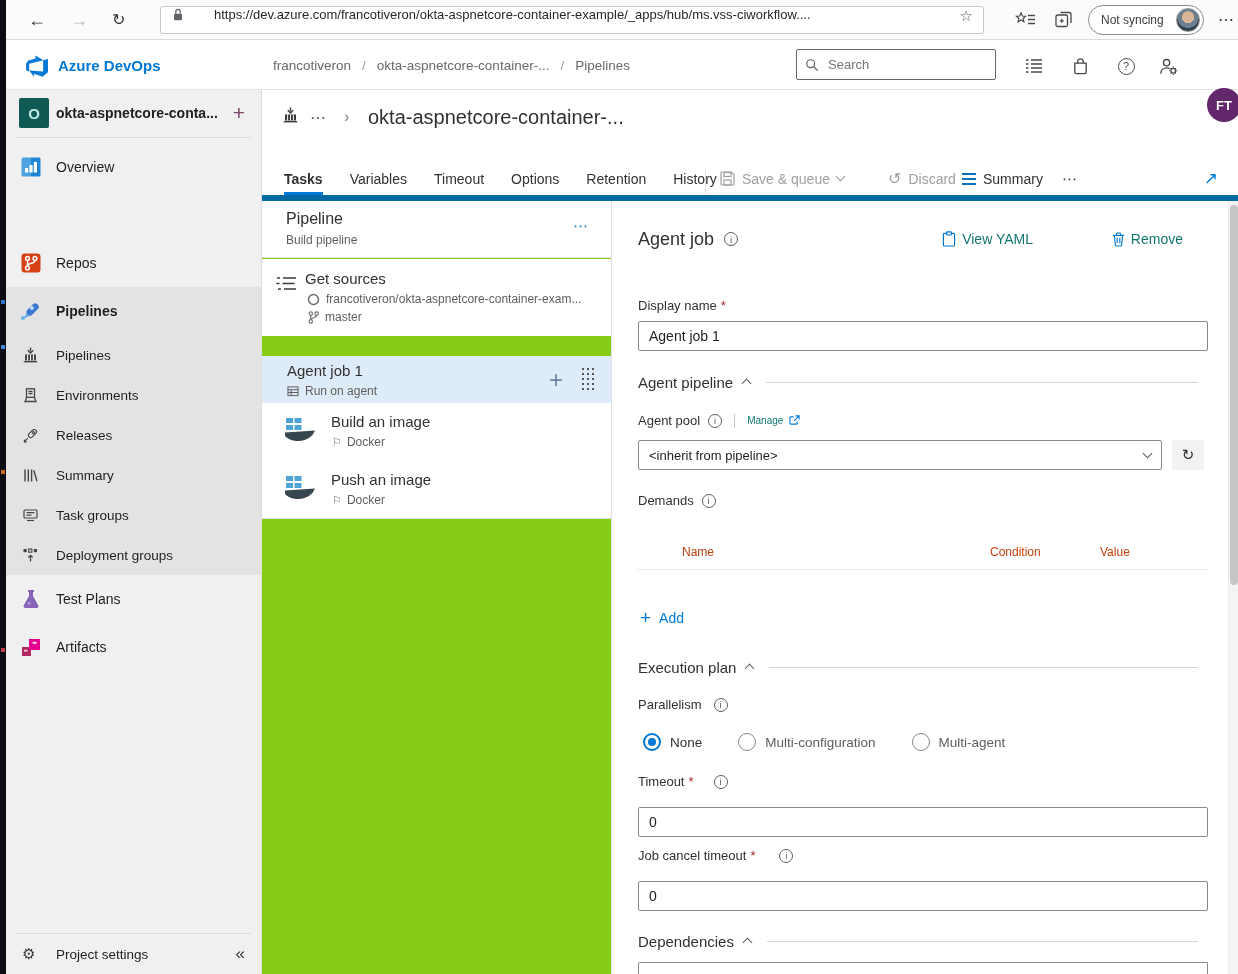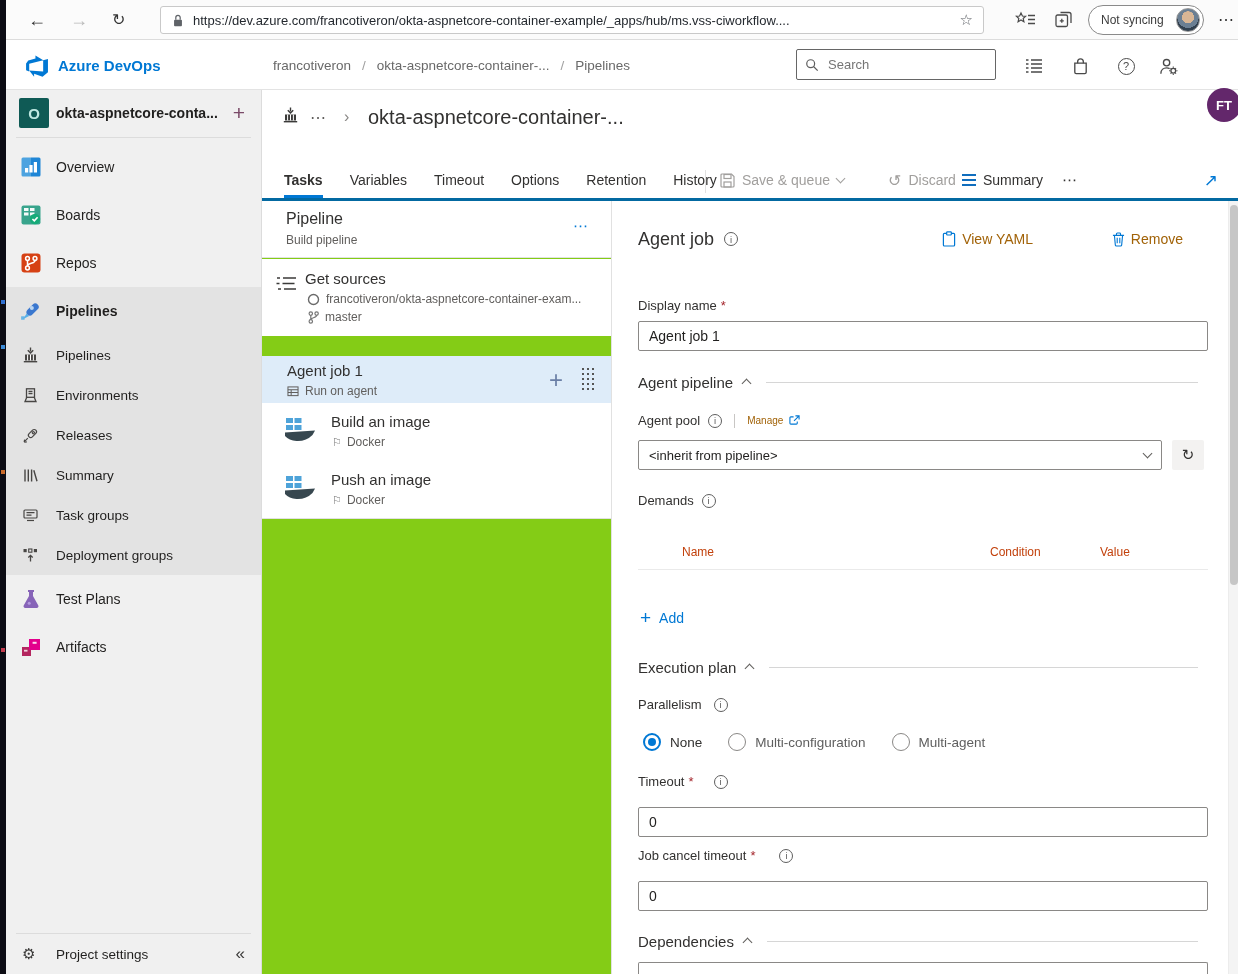--- a/index.html
+++ b/index.html
@@ -7,21 +7,21 @@
   #screen { position:relative; width:1238px; height:974px; background:#fff; overflow:hidden; font-family:"Liberation Sans", sans-serif; color:#323130; }
 
   
   #edge-strip { position:absolute; left:0; top:0; width:6px; height:974px; background:#0c0c14; z-index:50; }
   #edge-strip .spk { position:absolute; left:1px; width:4px; height:4px; }
 
   
   #browser { position:absolute; left:6px; top:0; right:0; height:40px; background:#fbfbfb; border-bottom:1px solid #dcdcdc; }
   .nav-glyph { font-size:18px; color:#333; line-height:40px; position:absolute; top:0; cursor:pointer; }
   .nav-glyph.disabled { color:#b9b9b9; }
-  #url-bar { position:absolute; left:154px; top:6px; width:824px; height:28px; background:#fff; border:1px solid #c9c9c9; border-radius:3px; display:flex; align-items:center; padding:0 10px; }
+  #url-bar { position:absolute; left:154px; top:6px; width:824px; height:28px; background:#fff; border:1px solid #c9c9c9; border-radius:3px; display:flex; align-items:flex-start; padding:0 10px;gap:21px; }
   #url-text { font-size:13px; color:#24292f; white-space:nowrap; overflow:hidden; flex:1; margin-left:8px; }
   #url-star { font-size:15px; color:#5f6368; margin-left:6px; }
   #profile-pill { position:absolute; left:1082px; top:5px; width:116px; height:30px; border:1px solid #8a8a8a; border-radius:16px; display:flex; align-items:center; justify-content:space-between; padding:0 3px 0 12px; background:#fff; cursor:pointer; }
   #profile-pill .lbl { font-size:12px; color:#3c3c3c; }
   .avatar-photo { width:24px; height:24px; border-radius:50%; background:radial-gradient(circle at 50% 38%, #d9b695 0 34%, #6b7f93 35% 60%, #31404f 61%); border:1px solid #999; }
 
   
   #ado-header { position:absolute; left:6px; top:40px; right:0; height:50px; background:#fff; border-bottom:1px solid #e3e3e3; z-index:5; }
   #brand { position:absolute; left:18px; top:0; height:50px; display:flex; align-items:center; gap:9px; cursor:pointer; }
   #brand .txt { color:#0078d4; font-weight:bold; font-size:15px; }
@@ -55,21 +55,21 @@
   #side-footer .coll { position:absolute; right:16px; font-size:17px; color:#3b3a39; }
 
   
   #main { position:absolute; left:262px; top:90px; right:0; bottom:0; background:#fff; }
   #title-row { position:absolute; left:0; top:8px; right:0; height:38px; display:flex; align-items:center; }
   #title-row .bld-ico { position:absolute; left:20px; }
   #title-row .more { position:absolute; left:48px; font-size:16px; color:#605e5c; letter-spacing:1px; cursor:pointer; }
   #title-row .chev { position:absolute; left:82px; font-size:16px; color:#8a8886; }
   #title-row .ttl { position:absolute; left:106px; font-size:20px; color:#323130; }
 
-  #tab-row { position:absolute; left:0; top:72px; right:0; height:39px; border-bottom:3px solid #0369a1; }
+  #tab-row { position:absolute; left:0; top:72px; right:0; height:39px; border-bottom:6px solid #0369a1; }
   #tabs { position:absolute; left:22px; top:0; height:100%; display:flex; gap:27px; }
   .tab { position:relative; height:100%; display:flex; align-items:center; font-size:14px; color:#323130; cursor:pointer; }
   .tab.active { font-weight:bold; }
   .tab.active::after { content:""; position:absolute; left:0; right:0; bottom:0; height:3px; background:#0078d4; }
   .tb-sep { position:absolute; left:443px; top:8px; height:23px; width:1px; background:#e1e1e1; }
   .tb-btn { position:absolute; top:0; height:100%; display:flex; align-items:center; gap:7px; font-size:14px; cursor:default; }
   .tb-btn.disabled { color:#a19f9d; }
   .tb-btn.enabled { color:#323130; cursor:pointer; }
   .chev-dn { width:7px; height:7px; border-left:1.5px solid #a19f9d; border-bottom:1.5px solid #a19f9d; transform:rotate(-45deg); margin-top:-4px; }
   .sum-lines { display:inline-flex; flex-direction:column; gap:3px; }
@@ -95,40 +95,40 @@
   .task-row .dock { position:absolute; left:23px; top:14px; }
   .task-row .t1 { position:absolute; left:69px; top:10px; font-size:15px; color:#323130; }
   .task-row .sub { position:absolute; left:70px; top:32px; display:flex; align-items:center; gap:5px; font-size:12px; color:#605e5c; }
   .task-row .flag { font-size:11px; color:#757575; }
 
   
   #settings { position:absolute; left:351px; top:111px; right:10px; bottom:0; background:#fff; }
   #set-head { position:absolute; left:25px; top:25px; right:20px; height:26px; display:flex; align-items:center; }
   #set-head .ttl { font-size:18px; color:#323130; }
   .info { width:14px; height:14px; border:1px solid #5e5e5e; border-radius:50%; color:#5e5e5e; font-size:9.5px; display:inline-flex; align-items:center; justify-content:center; flex:none; }
-  .blue-link { display:flex; align-items:center; gap:6px; color:#a16207; font-size:14px; cursor:pointer; }
+  .blue-link { display:flex; align-items:center; gap:6px; color:#0f766e; font-size:14px; cursor:pointer; }
   #yaml-btn { position:absolute; right:175px; }
   #remove-btn { position:absolute; right:25px; }
   .fld-label { position:absolute; left:25px; font-size:13px; color:#323130; display:flex; align-items:center; gap:8px; }
   .req { color:#a4262c; }
   .txt-input { position:absolute; left:25px; width:570px; height:30px; border:1px solid #8a8886; border-radius:2px; background:#fff; font-size:14px; color:#201f1e; padding:0 10px; font-family:"Liberation Sans",sans-serif; outline:none; }
   .section-hdr { position:absolute; left:25px; right:30px; height:22px; display:flex; align-items:center; gap:10px; cursor:pointer; }
   .section-hdr .txt { font-size:15px; color:#323130; }
   .chev-up { width:7px; height:7px; border-left:1.6px solid #605e5c; border-top:1.6px solid #605e5c; transform:rotate(45deg); margin-top:3px; }
   .section-hdr .rule { flex:1; height:1px; background:#d6d6d6; margin-left:6px; }
   .pipe-sep { width:1px; height:14px; background:#c8c6c4; margin:0 4px; }
   #pool-select { position:absolute; left:25px; top:239px; width:524px; height:30px; border:1px solid #8a8886; border-radius:2px; display:flex; align-items:center; padding:0 10px; font-size:13px; color:#201f1e; cursor:pointer; background:#fff; }
   #pool-select .val { flex:1; }
   .dd-chev { width:7px; height:7px; border-left:1.4px solid #605e5c; border-bottom:1.4px solid #605e5c; transform:rotate(-45deg); margin-top:-3px; }
   #pool-refresh { position:absolute; left:559px; top:239px; width:32px; height:30px; background:#f3f2f1; border:1px solid #e0ded c; border-radius:2px; display:flex; align-items:center; justify-content:center; font-size:15px; color:#323130; cursor:pointer; }
   .tbl-hdr { position:absolute; font-size:12px; color:#c2410c; }
   .hrule { position:absolute; left:25px; width:570px; height:1px; background:#eaeaea; }
   #add-btn { position:absolute; left:27px; top:406px; display:flex; align-items:center; gap:8px; color:#0078d4; font-size:14px; cursor:pointer; }
   #add-btn .pl { font-size:19px; font-weight:300; }
-  .radio-row { position:absolute; left:30px; top:532px; display:flex; align-items:flex-start; gap:26px; }
+  .radio-row { position:absolute; left:30px; top:532px; display:flex; align-items:flex-start; gap:36px; }
   .radio-opt { display:flex; align-items:center; gap:9px; cursor:pointer; }
   .radio { width:18px; height:18px; border:1px solid #8a8886; border-radius:50%; background:#fff; position:relative; flex:none; }
   .radio.sel { border:2px solid #0078d4; }
   .radio.sel::after { content:""; position:absolute; inset:3px; border-radius:50%; background:#0078d4; }
   .radio-opt .lbl { font-size:13.5px; color:#323130; }
   .radio-opt.dim .lbl { color:#5e5e5e; }
   #scrollbar { position:absolute; right:0; top:111px; width:10px; bottom:0; background:#f4f4f4; border-left:1px solid #ececec; }
   #scroll-thumb { position:absolute; left:1px; top:4px; width:8px; height:380px; background:#c6c6c6; border-radius:4px; cursor:pointer; }
 </style>
 </head>
@@ -247,36 +247,20 @@
           <g fill="#fff">
               <rect x="5" y="12" width="3.2" height="4.5"></rect>
               <rect x="9.4" y="9" width="3.2" height="7.5"></rect>
               <rect x="13.8" y="6" width="3.2" height="10.5"></rect>
             </g>
         </svg>
       </span>
       <span class="nav-label">Overview</span>
     </div>
 
-    <div class="nav-item" style="top:101px">
-      <span class="nav-ico">
-        <svg width="22" height="22" viewBox="0 0 22 22">
-          <rect x="1.5" y="1.5" width="19" height="19" rx="2" fill="#38a48c"></rect>
-          <g fill="#fff" opacity="0.95">
-              <rect x="4" y="4" width="4.5" height="3"></rect>
-              <rect x="10" y="4" width="4.5" height="3"></rect>
-              <rect x="4" y="8.5" width="4.5" height="3"></rect>
-              <rect x="10" y="8.5" width="4.5" height="3"></rect>
-            </g>
-          <circle cx="15" cy="15" r="5.2" fill="#16ab79"></circle>
-          <path d="M12.4,15 l1.9,1.9 3.3,-3.7" stroke="#fff" stroke-width="1.6" fill="none"></path>
-        </svg>
-      </span>
-      <span class="nav-label">Boards</span>
-    </div>
 
     <div class="nav-item" style="top:149px">
       <span class="nav-ico">
         <svg width="22" height="22" viewBox="0 0 22 22">
           <rect x="1.5" y="1.5" width="19" height="19" rx="3" fill="#d64114"></rect>
           <g stroke="#fff" stroke-width="1.5" fill="none">
             <circle cx="7.5" cy="6.5" r="1.9"></circle>
               <circle cx="15" cy="6.5" r="1.9"></circle>
               <circle cx="7.5" cy="16" r="1.9"></circle>
             <path d="M7.5,8.4 V14 M15,8.4 C15,12 7.5,10.5 7.5,14"></path>

